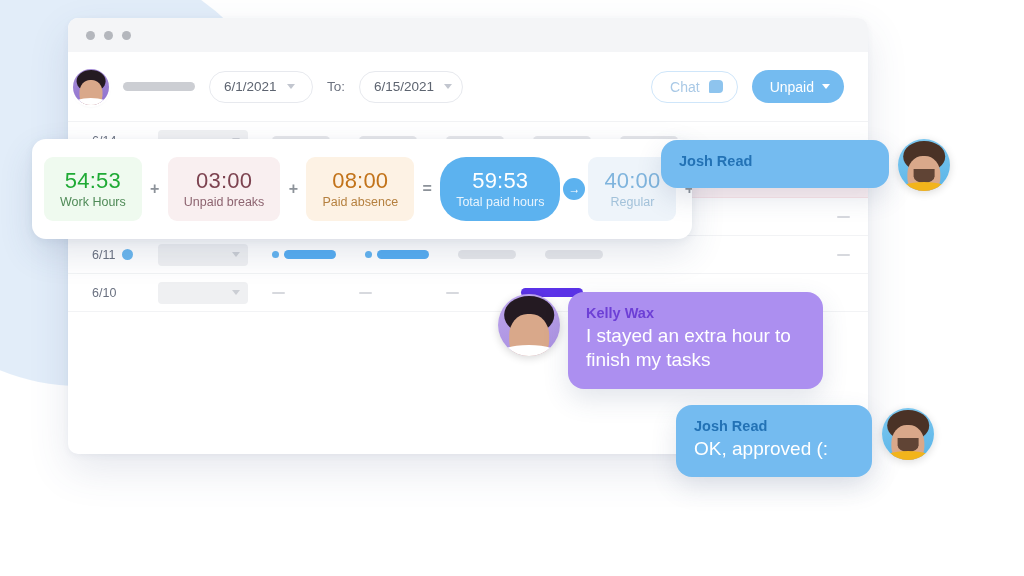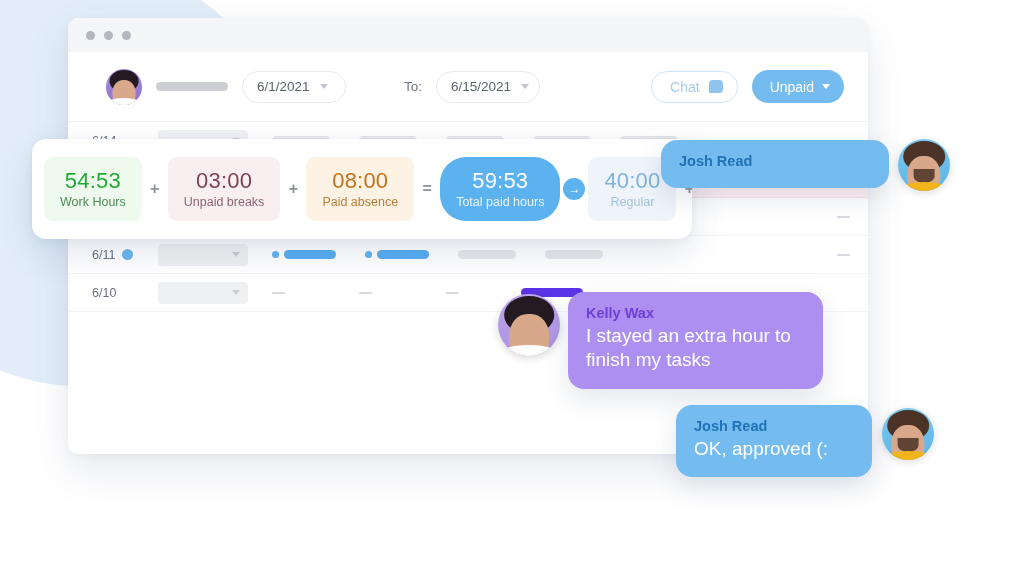--- a/index.html
+++ b/index.html
@@ -33,21 +33,21 @@
   }
   .titlebar {
     height: 34px; background: #f4f5f7;
     display: flex; align-items: center; padding-left: 18px; gap: 9px;
   }
   .dot { width: 9px; height: 9px; border-radius: 50%; background: #b4b7bd; }
 
   
   .toolbar {
     height: 70px; display: flex; align-items: center;
-    padding: 0 24px 0 38px; gap: 14px;
+    padding: 0 24px 0 5px; gap: 14px;
     border-bottom: 1px solid #f1f2f4;
     background:#fff;
   }
   .avatar {
     width: 36px; height: 36px; border-radius: 50%;
     position: relative; overflow: hidden; flex: none;
     box-shadow: 0 0 0 2px #fff, 0 1px 3px rgba(0,0,0,.12);
   }
   .av-purple { background: linear-gradient(170deg,#a78fd6,#8e6fcf); }
   .av-blue   { background: linear-gradient(170deg,#7ec8ef,#59b4e8); }
@@ -78,21 +78,21 @@
   .name-skeleton {
     width: 72px; height: 9px; border-radius: 5px; background:#ccced3;
   }
   .date-field {
     height: 32px; min-width: 104px; padding: 0 10px 0 14px;
     border: 1px solid #e7e9ee; border-radius: 18px;
     display: flex; align-items: center; gap: 10px;
     font-size: 13.5px; color: #5d6470; background:#fff;
   }
   .caret { width:0;height:0;border-left:4px solid transparent;border-right:4px solid transparent;border-top:5px solid #c2c6cf; }
-  .to-label { font-size: 13.5px; color:#6d7380;margin-left:44px; }
+  .to-label { font-size: 13.5px; color:#6d7380; }
   .spacer { flex: 1 1 auto; }
   .btn-chat {
     height: 32px; padding: 0 14px 0 18px; border-radius: 18px;
     border: 1.5px solid #cfe6fa; color:#a9c9e6; background:#fff;
     display:flex; align-items:center; gap:9px; font-size:14px;
   }
   .chat-ic { width:14px;height:13px;border-radius:4px 4px 4px 1px; background:#8ec4ee; display:block; }
   .btn-export {
     height: 33px; padding: 0 14px 0 18px; border-radius: 18px;
     background:#74bbf0; color:#fff; border:none;

